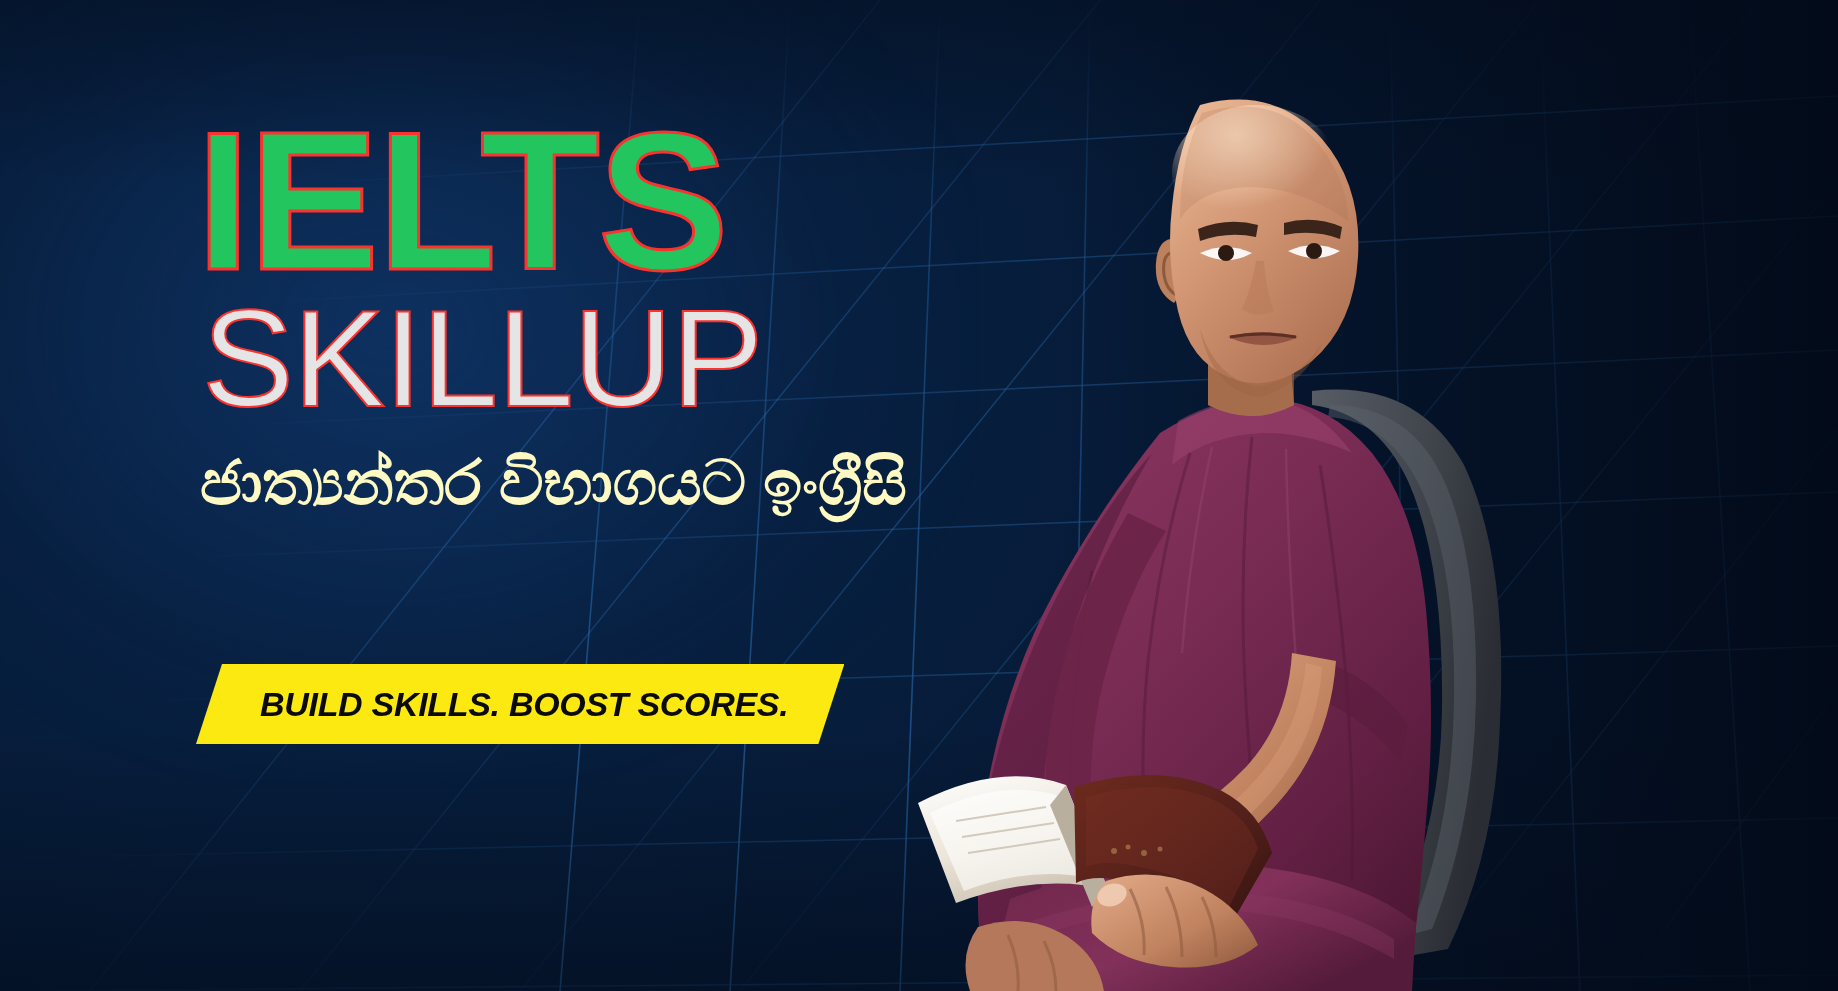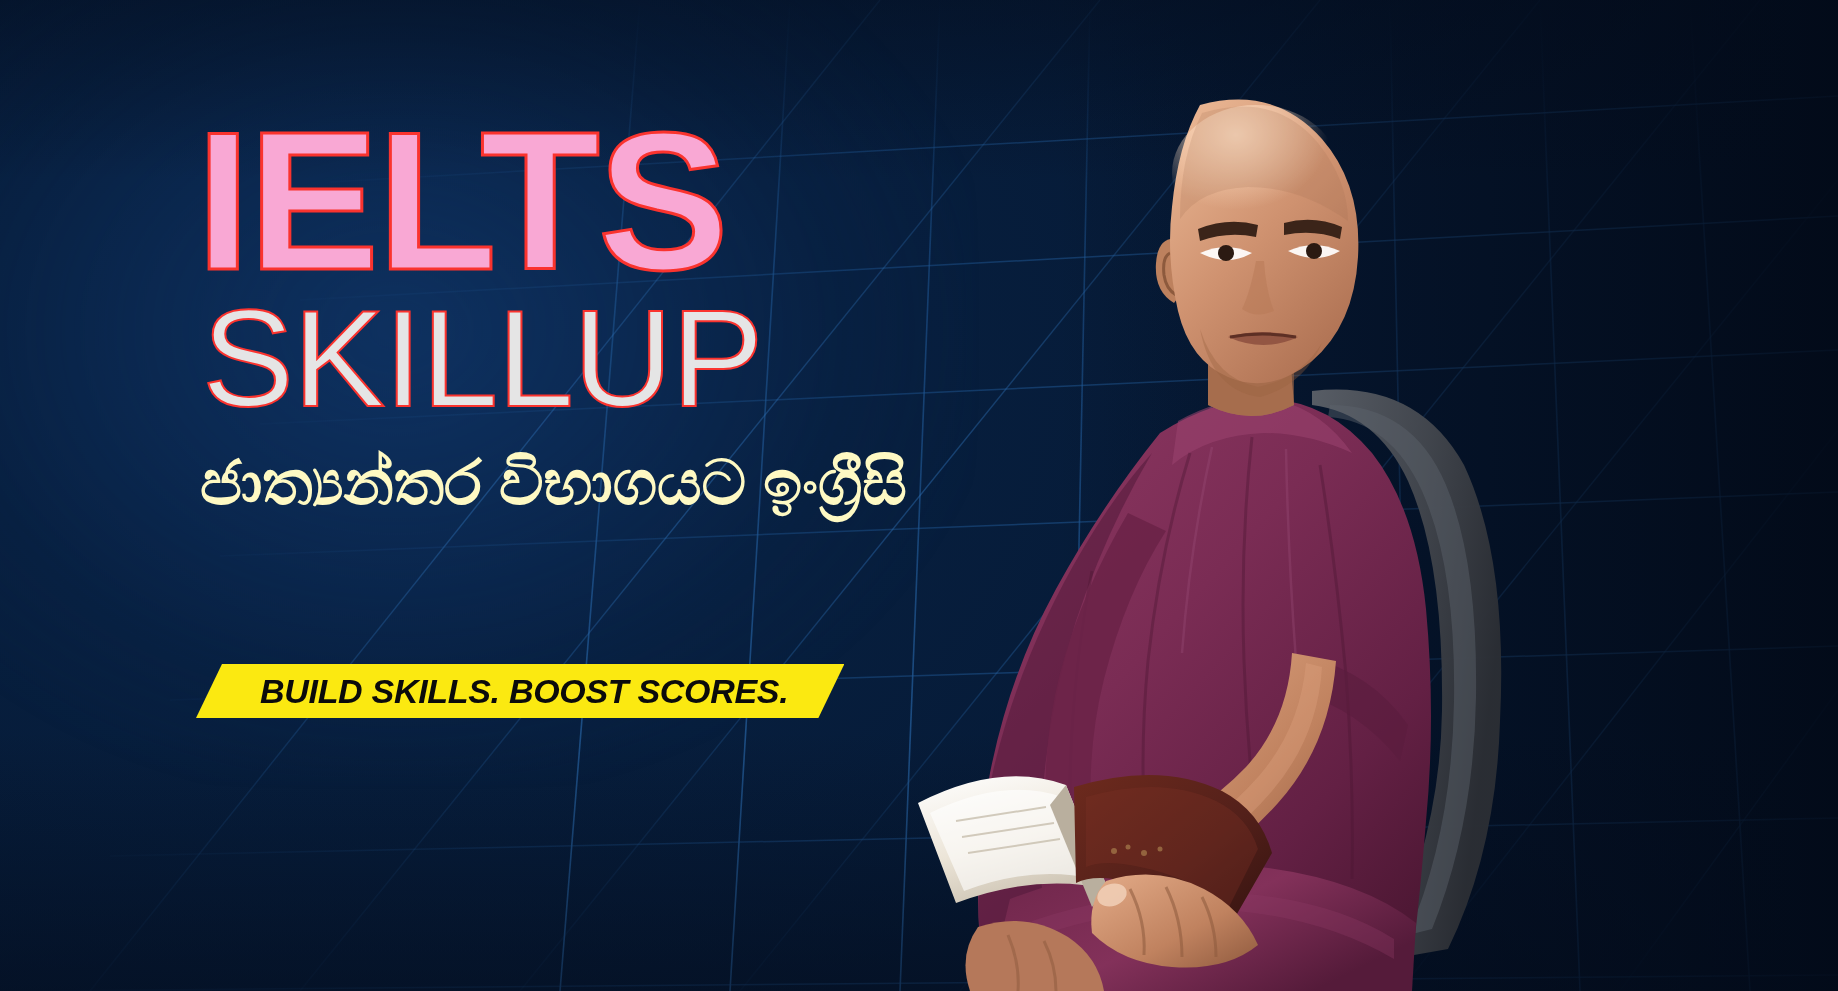--- a/index.html
+++ b/index.html
@@ -68,21 +68,21 @@
   
   .content {
     position: absolute;
     left: 196px;
     top: 118px;
     width: 860px;
     z-index: 6;
   }
 
   .title-main {
-    color: #f9a8d4;
+    color: #22c55e;
     font-size: 196px;
     line-height: 0.86;
     font-weight: 900;
     letter-spacing: -2px;
     margin: 0;
     font-family: "Liberation Sans", sans-serif;
     -webkit-text-stroke: 3px #fa332e;
   }
 
   .title-sub {
@@ -111,21 +111,21 @@
   .tagline-wrap {
     position: absolute;
     left: 196px;
     top: 664px;
     z-index: 7;
   }
   .tagline-badge {
     position: relative;
     display: inline-block;
     background: #fbe911;
-    height: 54px;
+    height: 80px;
     padding: 0 56px 0 64px;
     -webkit-clip-path: polygon(26px 0, 100% 0, calc(100% - 26px) 100%, 0 100%);
     clip-path: polygon(26px 0, 100% 0, calc(100% - 26px) 100%, 0 100%);
     display: flex;
     align-items: center;
   }
   .tagline-text {
     color: #0b0b0b;
     font-size: 34px;
     font-weight: 900;

